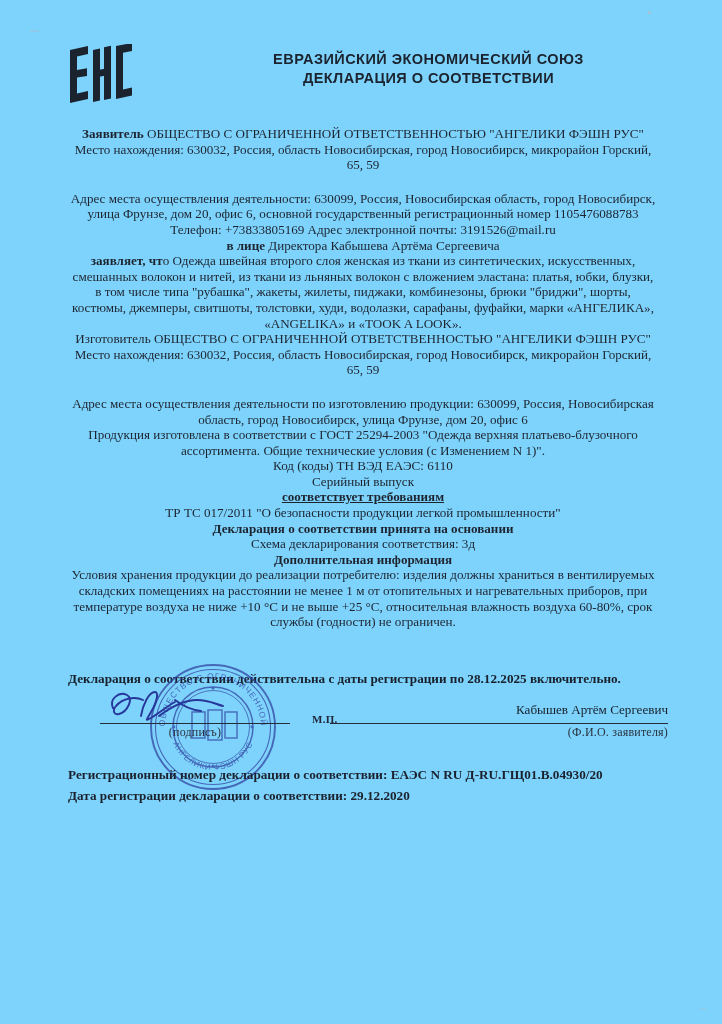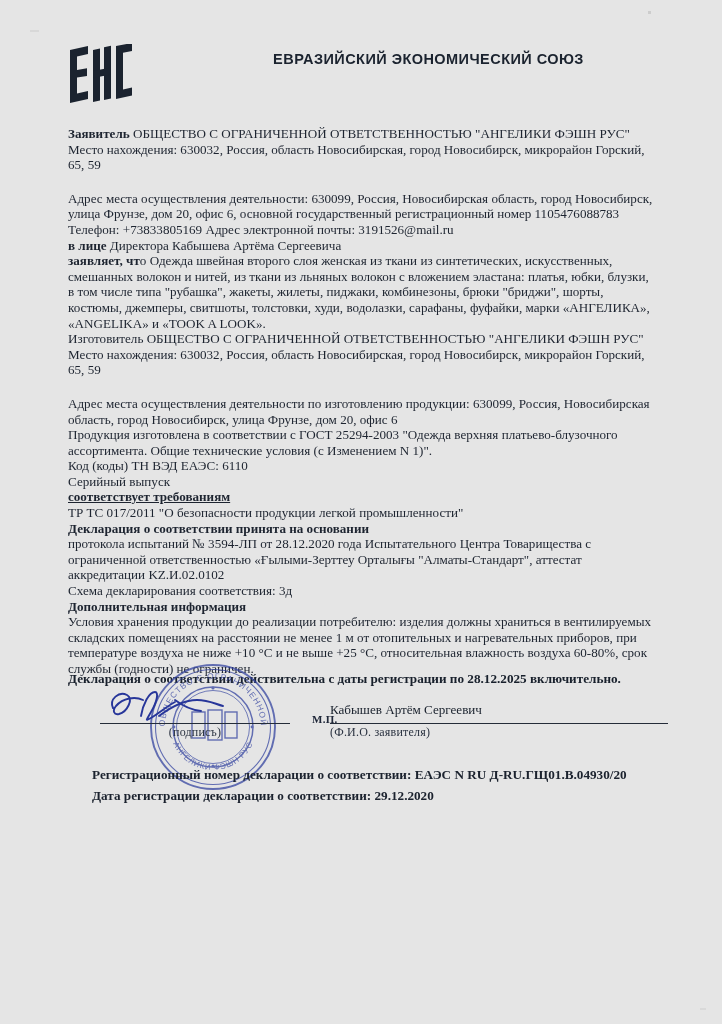--- a/index.html
+++ b/index.html
@@ -14,21 +14,21 @@
     position: relative;
     overflow: hidden;
     font-family: "Liberation Serif", "DejaVu Serif", serif;
     color: #18202c;
     -webkit-font-smoothing: antialiased;
   }
 
   .page {
     position: absolute;
     inset: 0;
-    background: #e5e5e5;
+    background: #7dd3fc;
   }
 
   
   .scan-speck {
     position: absolute;
     background: #b9b9b9;
     opacity: .55;
     pointer-events: none;
   }
 
@@ -71,21 +71,21 @@
     position: absolute;
     left: 68px;
     top: 126px;
     width: 590px;
     font-size: 13.1px;
     line-height: 15.6px;
     color: #1d2430;
   }
   .para {
     margin: 0;
-    text-align: left;
+    text-align: center;
     text-indent: 0;
   }
   .para.gap-before { margin-top: 18px; }
   .lbl { font-weight: bold; }
 
   
   .validity {
     position: absolute;
     left: 68px;
     top: 671px;
@@ -127,21 +127,21 @@
     font-size: 11px;
     font-weight: 600;
     color: #20283a;
     letter-spacing: .3px;
   }
   .sign-right {
     position: absolute;
     left: 262px;
     top: 0;
     width: 338px;
-    text-align: left;
+    text-align: right;
   }
   .sign-right .name {
     font-size: 13.1px;
     height: 19px;
     line-height: 19px;
   }
   .sign-right .rule {
     border-bottom: 1.1px solid #242c38;
     height: 4px;
   }
@@ -166,21 +166,20 @@
     opacity: .72;
     pointer-events: none;
   }
 
   
   .footer {
     position: absolute;
     left: 68px;
     top: 764px;
     width: 600px;
-    margin-left: 24px;
   }
   .footer .line {
     font-weight: bold;
     font-size: 13.2px;
     line-height: 21px;
     color: #1b222e;
   }
 </style>
 </head>
 <body>
@@ -203,20 +202,21 @@
           <path d="M36,3.2 L43,1.8 L43,54.5 L36,56 Z"></path>
           <path d="M25,27 L43,23.6 L43,30.6 L25,34 Z"></path>
 
           <path d="M48,2 L64,-1 L64,7 L55,8.8 L55,45.5 L64,43.6 L64,51.6 L48,55 Z"></path>
         </g>
       </svg>
     </div>
 
     <div class="header-titles">
       <div class="title-line">ЕВРАЗИЙСКИЙ ЭКОНОМИЧЕСКИЙ СОЮЗ</div>
+      <div class="title-line">ДЕКЛАРАЦИЯ О СООТВЕТСТВИИ</div>
     </div>
   </div>
 
   <div class="body-block">
 
     <p class="para"><span class="lbl">Заявитель</span><span> ОБЩЕСТВО С ОГРАНИЧЕННОЙ ОТВЕТСТВЕННОСТЬЮ "АНГЕЛИКИ ФЭШН РУС"</span></p>
     <p class="para">Место нахождения: 630032, Россия, область Новосибирская, город Новосибирск, микрорайон Горский, 65, 59</p>
     <p class="para gap-before">Адрес места осуществления деятельности: 630099, Россия, Новосибирская область, город Новосибирск, улица Фрунзе, дом 20, офис 6, основной государственный регистрационный номер 1105476088783</p>
     <p class="para">Телефон: +73833805169 Адрес электронной почты: 3191526@mail.ru</p>
     <p class="para"><span class="lbl">в лице</span><span> Директора Кабышева Артёма Сергеевича</span></p>
@@ -227,21 +227,20 @@
     <p class="para">Место нахождения: 630032, Россия, область Новосибирская, город Новосибирск, микрорайон Горский, 65, 59</p>
     <p class="para gap-before">Адрес места осуществления деятельности по изготовлению продукции: 630099, Россия, Новосибирская область, город Новосибирск, улица Фрунзе, дом 20, офис 6</p>
     <p class="para">Продукция изготовлена в соответствии с ГОСТ 25294-2003 "Одежда верхняя платьево-блузочного ассортимента. Общие технические условия (с Изменением N 1)".</p>
     <p class="para">Код (коды) ТН ВЭД ЕАЭС: 6110</p>
     <p class="para">Серийный выпуск</p>
 
     <p class="para" style="font-weight:bold;text-decoration:underline;">соответствует требованиям</p>
     <p class="para">ТР ТС 017/2011  "О безопасности продукции легкой промышленности"</p>
 
     <p class="para" style="font-weight:bold;">Декларация о соответствии принята на основании</p>
-    <p class="para">протокола испытаний № 3594-ЛП от 28.12.2020 года Испытательного Центра Товарищества с ограниченной ответственностью «Ғылыми-Зерттеу Орталығы "Алматы-Стандарт", аттестат аккредитации KZ.И.02.0102</p>
     <p class="para">Схема декларирования соответствия: 3д</p>
 
     <p class="para" style="font-weight:bold;">Дополнительная информация</p>
     <p class="para">Условия хранения продукции до реализации потребителю: изделия должны храниться в вентилируемых складских помещениях на расстоянии не менее 1 м от отопительных и нагревательных приборов, при температуре воздуха не ниже +10 °С и не выше +25 °С, относительная влажность воздуха 60-80%, срок службы (годности) не ограничен.</p>
   </div>
 
   <div class="validity">Декларация о соответствии действительна с даты регистрации по 28.12.2025 включительно.</div>
 
   <div class="stamp">
     <svg width="130" height="130" viewBox="0 0 130 130" xmlns="http://www.w3.org/2000/svg">

